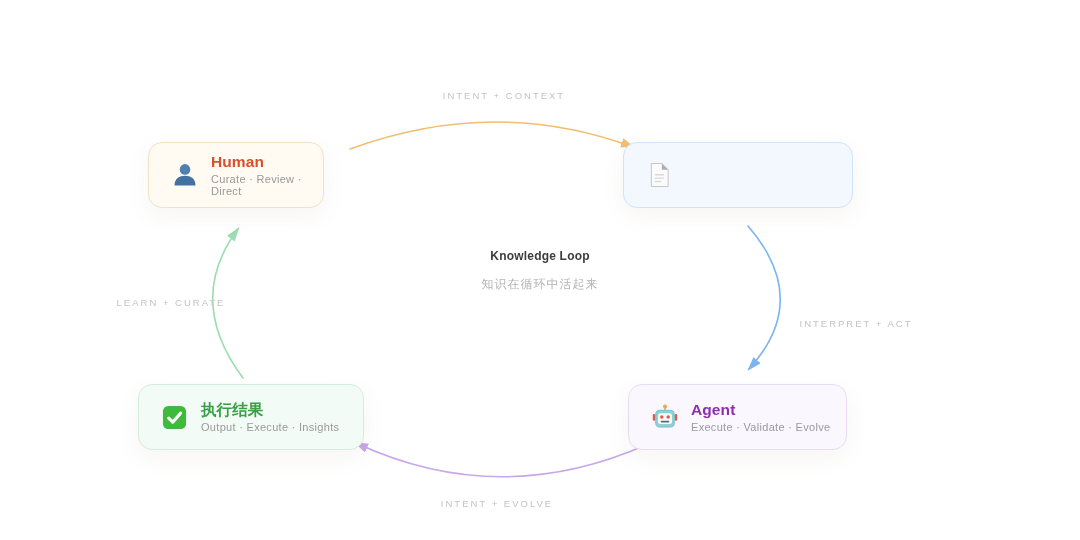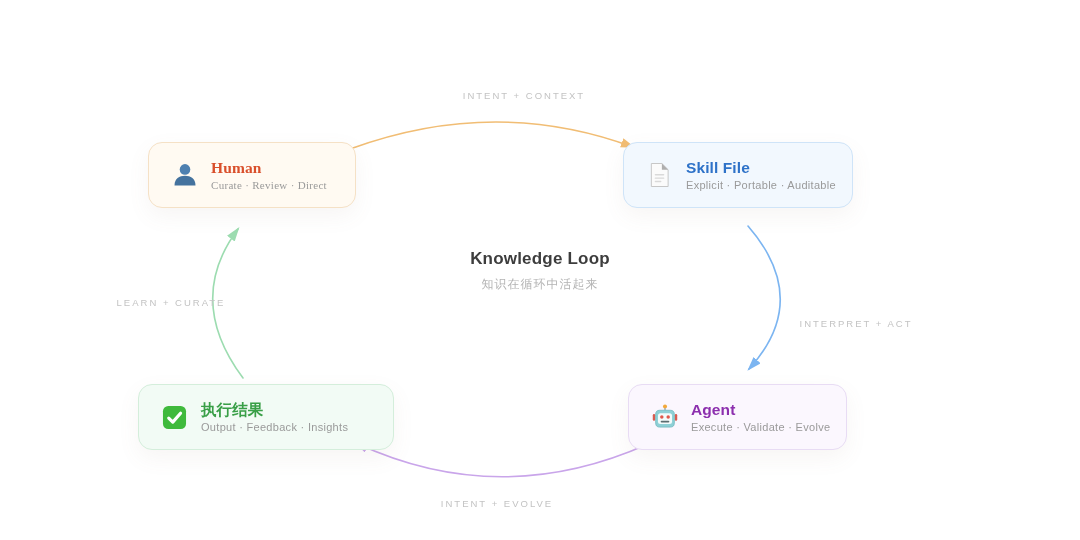--- a/index.html
+++ b/index.html
@@ -16,21 +16,21 @@
   .card .txt{display:flex;flex-direction:column;gap:2px;}
   .card .title{font-size:15.5px;font-weight:700;line-height:1.1;letter-spacing:.1px;}
   .card .sub{font-size:11px;color:#9a9a9a;letter-spacing:.3px;}
 
   .flow-label{
     position:absolute;transform:translateX(-50%);
     font-size:9.5px;letter-spacing:2px;color:#c3c3c3;font-weight:500;white-space:nowrap;
   }
   .center-title{
     position:absolute;left:0;right:0;top:249px;text-align:center;
-    font-size:17px;font-weight:600;color:#3d3d3d;letter-spacing:.2px;
+    font-size:12px;font-weight:600;color:#3d3d3d;letter-spacing:.2px;
   }
   .center-sub{
     position:absolute;left:0;right:0;top:276px;text-align:center;
     font-size:12px;color:#b3b3b3;letter-spacing:1px;
   }
 </style>
 </head>
 <body>
 
 <div class="stage">
@@ -49,29 +49,29 @@
       <marker id="ah-learn" markerWidth="10" markerHeight="8" refX="7.5" refY="3" orient="auto">
         <path d="M0,0 L9,3 L0,6 Z" fill="#9cdcb0"></path>
       </marker>
     </defs>
     <path d="M 350 149 Q 495 96 633 147" fill="none" stroke-width="1.6" stroke-linecap="round" marker-end="url(#ah-intent)" stroke="#f1bd74"></path>
     <path d="M 748 226 Q 812 300 749 369" fill="none" stroke-width="1.6" stroke-linecap="round" marker-end="url(#ah-interpret)" stroke="#7cb5f1"></path>
     <path d="M 648 444 Q 500 510 356 443" fill="none" stroke-width="1.6" stroke-linecap="round" marker-end="url(#ah-distill)" stroke="#c9a5ea"></path>
     <path d="M 243 378 Q 185 300 238 229" fill="none" stroke-width="1.6" stroke-linecap="round" marker-end="url(#ah-learn)" stroke="#9cdcb0"></path>
   </svg>
 
-  <div class="flow-label" style="left:524px;top:90px;">INTENT + CONTEXT</div>
+  <div class="flow-label" style="left:504px;top:90px;">INTENT + CONTEXT</div>
   <div class="flow-label" style="left:856px;top:297px;margin-top:21px;">INTERPRET + ACT</div>
   <div class="flow-label" style="left:497px;top:498px;">INTENT + EVOLVE</div>
   <div class="flow-label" style="left:166px;top:297px;padding-left:10px;">LEARN + CURATE</div>
 
   <div class="center-title">Knowledge Loop</div>
   <div class="center-sub">知识在循环中活起来</div>
 
-  <div class="card" style="left: 148px; top: 142px; width: 208px; background-color: rgb(255, 250, 242); border-color: rgb(245, 225, 198); font-family: Liberation Serif, serif;">
+  <div class="card" style="left: 148px; top: 142px; width: 176px; background-color: rgb(255, 250, 242); border-color: rgb(245, 225, 198);">
     <span class="icon">
       <svg width="26" height="26" viewBox="0 0 26 26">
         <circle cx="13" cy="7.4" r="5.3" fill="#4e80b0"></circle>
         <path d="M2.5 23.5 C2.5 16.4 7.4 13.7 13 13.7 C18.6 13.7 23.5 16.4 23.5 23.5 Z" fill="#44729e"></path>
       </svg>
     </span>
     <div class="txt">
       <div class="title" style="color: rgb(217, 79, 43);">Human</div>
       <div class="sub">Curate · Review · Direct</div>
     </div>
@@ -80,24 +80,20 @@
   <div class="card" style="left: 623px; top: 142px; width: 230px; background-color: rgb(242, 248, 254); border-color: rgb(207, 228, 248);">
     <span class="icon">
       <svg width="23" height="26" viewBox="0 0 24 27">
         <path d="M3.5 1.5 h11 l6.5 6.5 v17.5 h-17.5 z" fill="#fbfbfb" stroke="#c4c4c4" stroke-width="1"></path>
         <path d="M14.5 1.5 l6.5 6.5 h-6.5 z" fill="#aeaeae"></path>
         <rect x="7" y="12.5" width="10" height="1.5" rx="0.7" fill="#d9d9d9"></rect>
         <rect x="7" y="16" width="10" height="1.5" rx="0.7" fill="#d9d9d9"></rect>
         <rect x="7" y="19.5" width="7" height="1.5" rx="0.7" fill="#d9d9d9"></rect>
       </svg>
     </span>
-    <div class="txt">
-      <div class="title" style="color: rgb(46, 114, 200);">Skill File</div>
-      <div class="sub">Explicit · Portable · Auditable</div>
-    </div>
   </div>
 
   <div class="card" style="left: 628px; top: 384px; width: 219px; background-color: rgb(251, 247, 254); border-color: rgb(232, 220, 244);">
     <span class="icon">
       <svg width="26" height="26" viewBox="0 0 27 27">
         <circle cx="13.5" cy="2.6" r="2.1" fill="#f2a93b"></circle>
         <rect x="12.8" y="4.2" width="1.4" height="2.4" fill="#9aa4a6"></rect>
         <rect x="0.8" y="10.5" width="2.6" height="7" rx="1.3" fill="#d85c50"></rect>
         <rect x="23.6" y="10.5" width="2.6" height="7" rx="1.3" fill="#d85c50"></rect>
         <rect x="3.8" y="6.5" width="19.4" height="17.5" rx="4.2" fill="#8ed0d6" stroke="#6fb6bd" stroke-width="0.8"></rect>
@@ -106,26 +102,26 @@
         <circle cx="16.8" cy="13.6" r="1.8" fill="#e0584b"></circle>
         <rect x="9" y="17.3" width="9" height="1.8" rx="0.9" fill="#5b6d70"></rect>
       </svg>
     </span>
     <div class="txt">
       <div class="title" style="color: rgb(140, 47, 174);">Agent</div>
       <div class="sub">Execute · Validate · Evolve</div>
     </div>
   </div>
 
-  <div class="card" style="left: 138px; top: 384px; width: 256px; background-color: rgb(242, 251, 245); border-color: rgb(212, 238, 219);">
+  <div class="card" style="left: 138px; top: 384px; width: 226px; background-color: rgb(242, 251, 245); border-color: rgb(212, 238, 219);">
     <span class="icon">
       <svg width="25" height="25" viewBox="0 0 26 26">
         <rect x="1" y="1" width="24" height="24" rx="5.5" fill="#3fba3c"></rect>
         <path d="M7 13.6 l4.2 4.2 L19.3 8.6" stroke="#ffffff" stroke-width="3.3" fill="none" stroke-linecap="round" stroke-linejoin="round"></path>
       </svg>
     </span>
     <div class="txt">
       <div class="title" style="color: rgb(57, 159, 71);">执行结果</div>
-      <div class="sub">Output · Feedback · Insights</div>
+      <div class="sub">Output · Execute · Insights</div>
     </div>
   </div>
 
 </div>
 
 </body></html>

